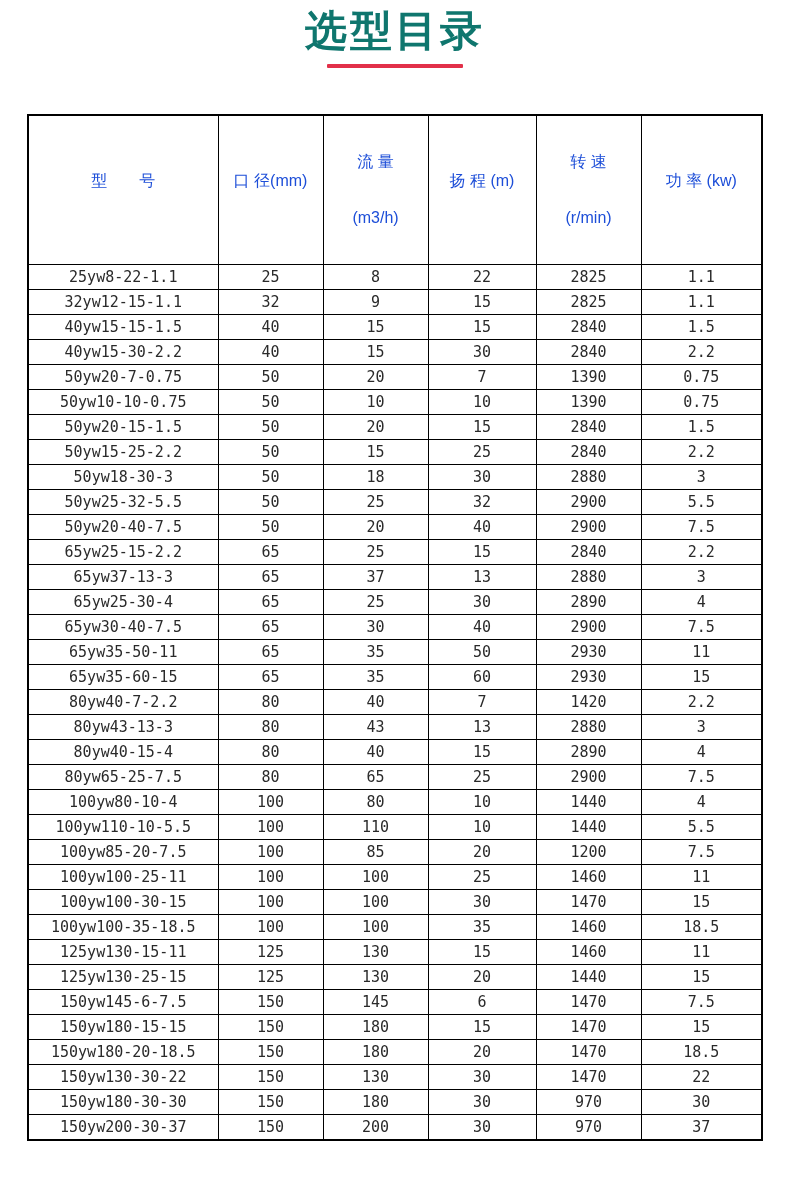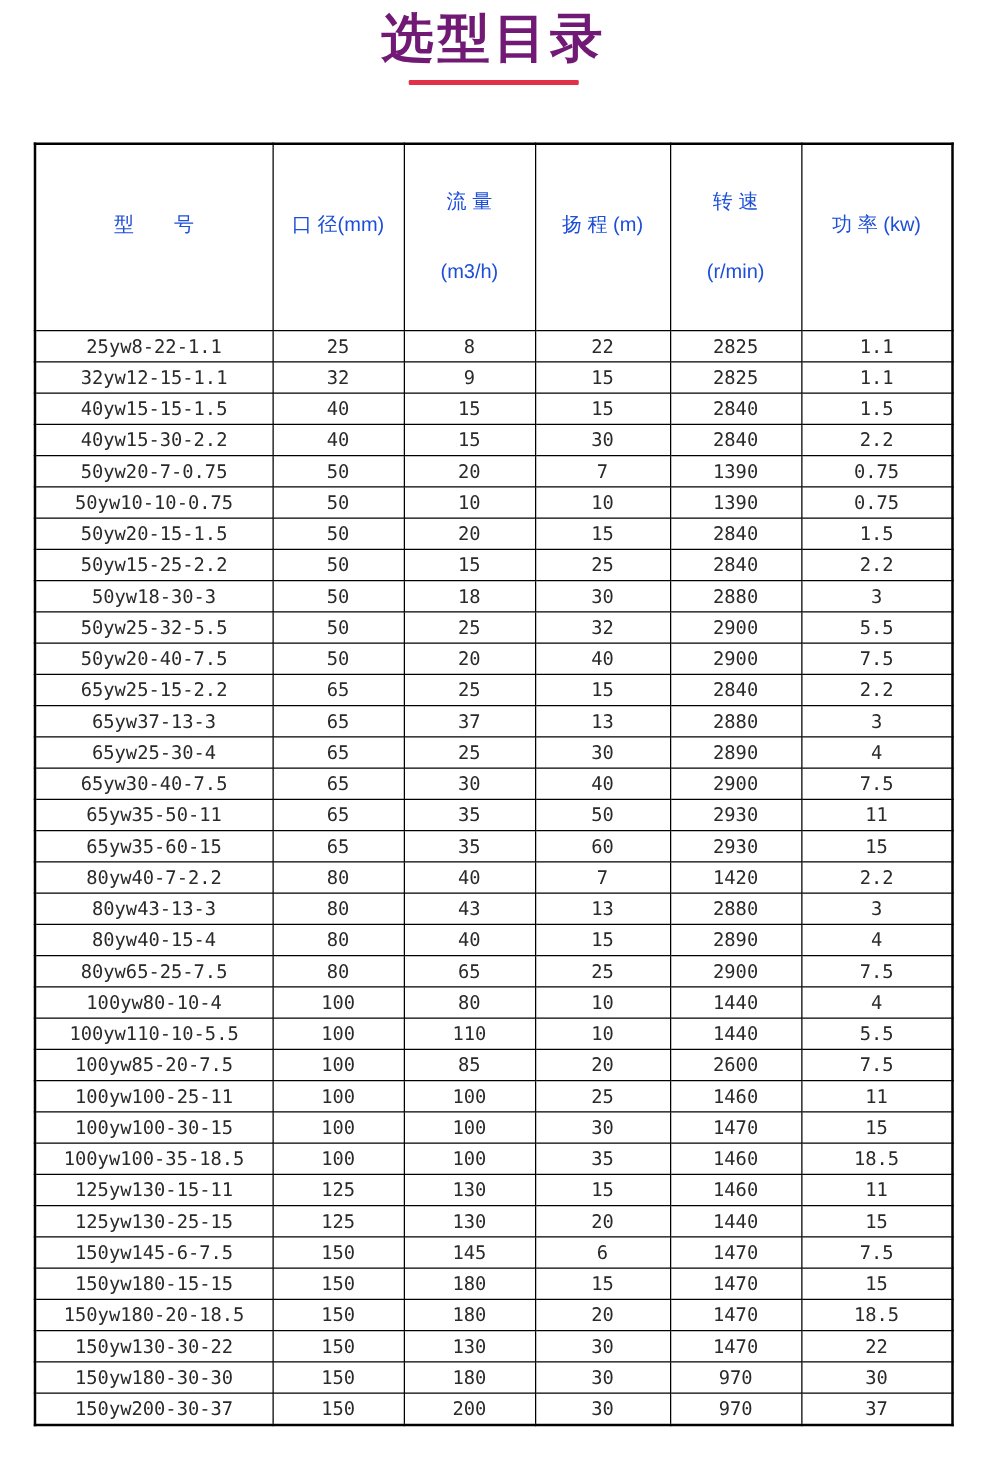--- a/index.html
+++ b/index.html
@@ -14,21 +14,21 @@
     background: #ffffff;
     overflow: hidden;
     font-family: "Liberation Sans", sans-serif;
   }
   .page-title {
     margin: 6px 0 0 0;
     text-align: center;
     font-size: 42px;
     font-weight: 700;
     letter-spacing: 3px;
-    color: #701a75;
+    color: #0f766e;
     line-height: 1.2;
     font-family: "Liberation Sans", sans-serif;
   }
   .title-underline {
     width: 136px;
     height: 4px;
     margin: 8px auto 0 auto;
     border-radius: 1px;
   }
   table.spec-table {
@@ -298,21 +298,21 @@
           <td>110</td>
           <td>10</td>
           <td>1440</td>
           <td>5.5</td>
         </tr>
         <tr>
           <td>100yw85-20-7.5</td>
           <td>100</td>
           <td>85</td>
           <td>20</td>
-          <td>2600</td>
+          <td>1200</td>
           <td>7.5</td>
         </tr>
         <tr>
           <td>100yw100-25-11</td>
           <td>100</td>
           <td>100</td>
           <td>25</td>
           <td>1460</td>
           <td>11</td>
         </tr>

